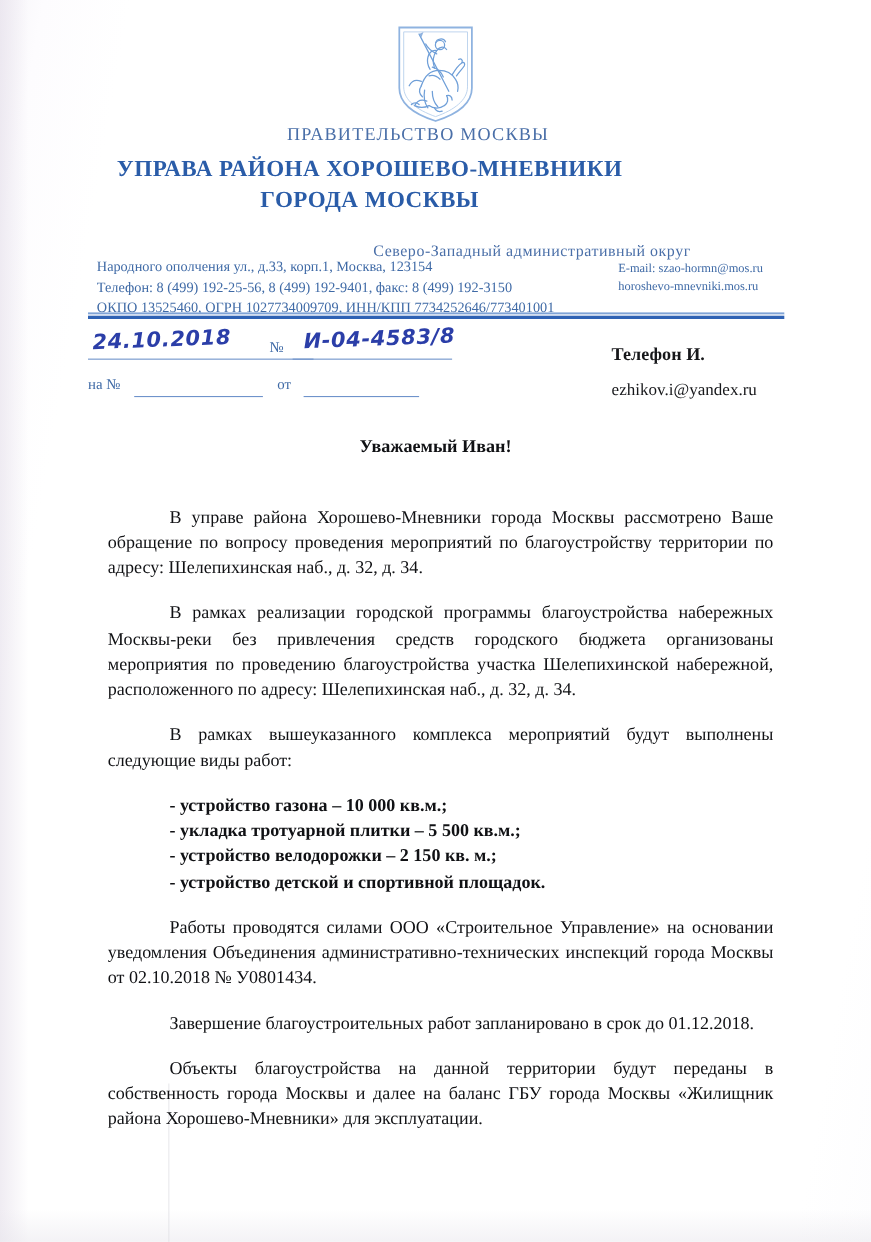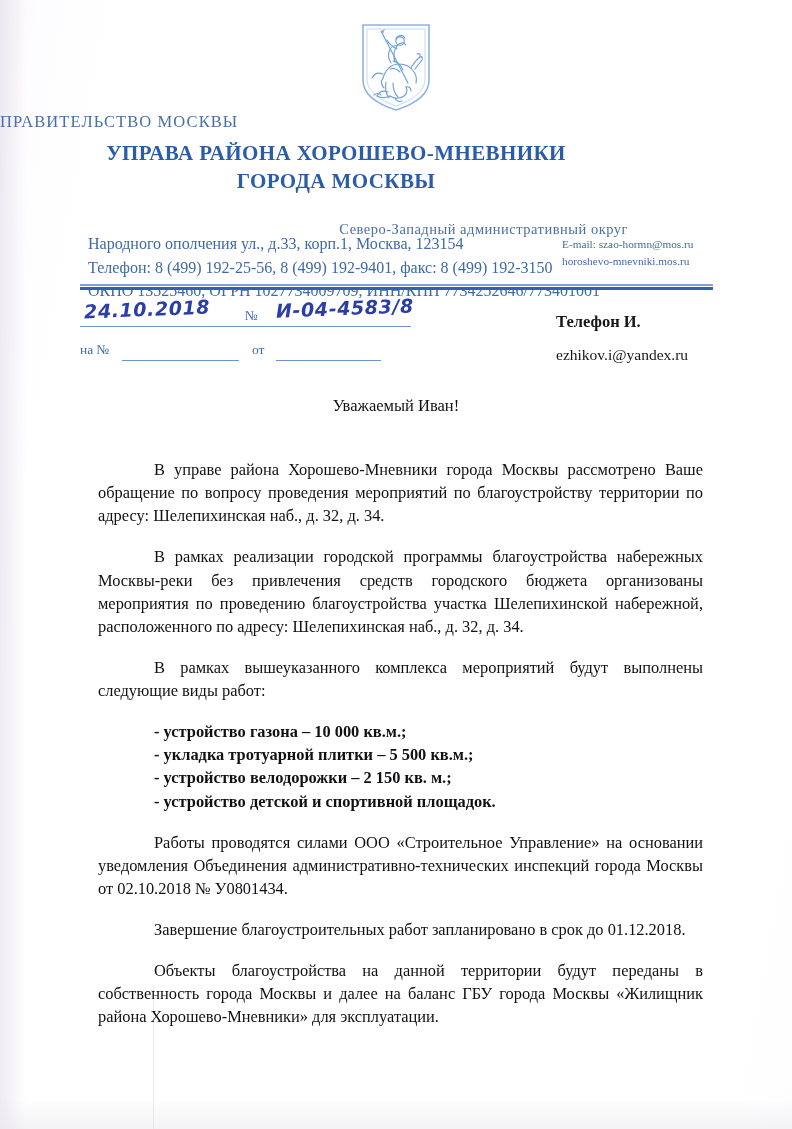--- a/index.html
+++ b/index.html
@@ -52,21 +52,21 @@
   }
   .emblem {
     display: inline-block;
     width: 74px;
     height: 88px;
   }
   .gov-line {
     position: absolute;
     left: 0; top: 112px;
     width: 760px;
-    text-align: left;
+    text-align: center;
     font-size: 16.5px;
     letter-spacing: 1.1px;
     color: #4a6fa8;
     font-family: "Liberation Serif", serif;
   }
   .org-title {
     position: absolute;
     left: 0; top: 140px;
     width: 672px;
     text-align: center;
@@ -85,21 +85,21 @@
     font-size: 14.5px;
     letter-spacing: 0.5px;
     color: #4a6fa8;
     margin-top: 21px;
   }
 
   
   .contact-left {
     position: absolute;
     left: 88px; top: 232px;
-    font-size: 16px;
+    font-size: 13px;
     line-height: 1.48;
     color: #3f6aa6;
     white-space: nowrap;
   }
   .contact-right {
     position: absolute;
     left: 562px; top: 236px;
     font-size: 11.3px;
     line-height: 1.5;
     color: #3f6aa6;
@@ -174,21 +174,21 @@
     margin-top: 14px;
   }
 
   
   .salutation {
     position: absolute;
     left: 0; top: 396px;
     width: 792px;
     text-align: center;
     font-size: 16.5px;
-    font-weight: normal;
+    font-weight: bold;
     color: #101114;
   }
   .body {
     position: absolute;
     left: 80px; top: 440px;
     width: 641px;
     font-size: 16.4px;
     line-height: 1.41;
     color: #101114;
     text-align: justify;

